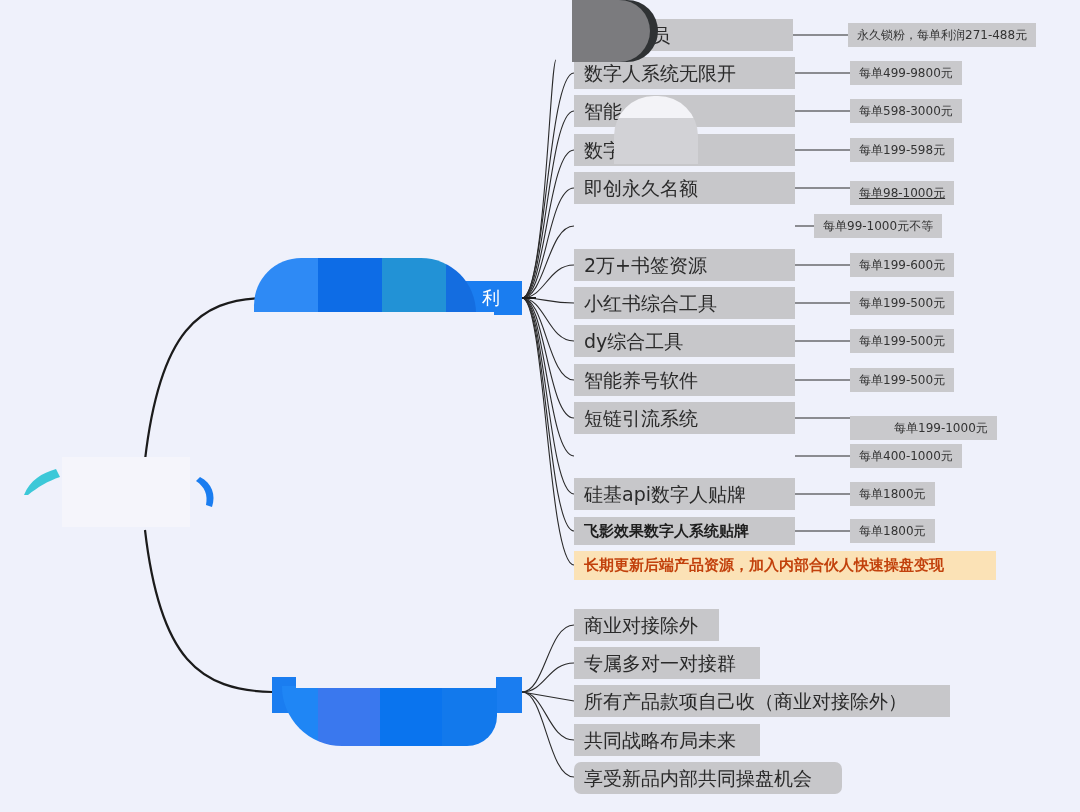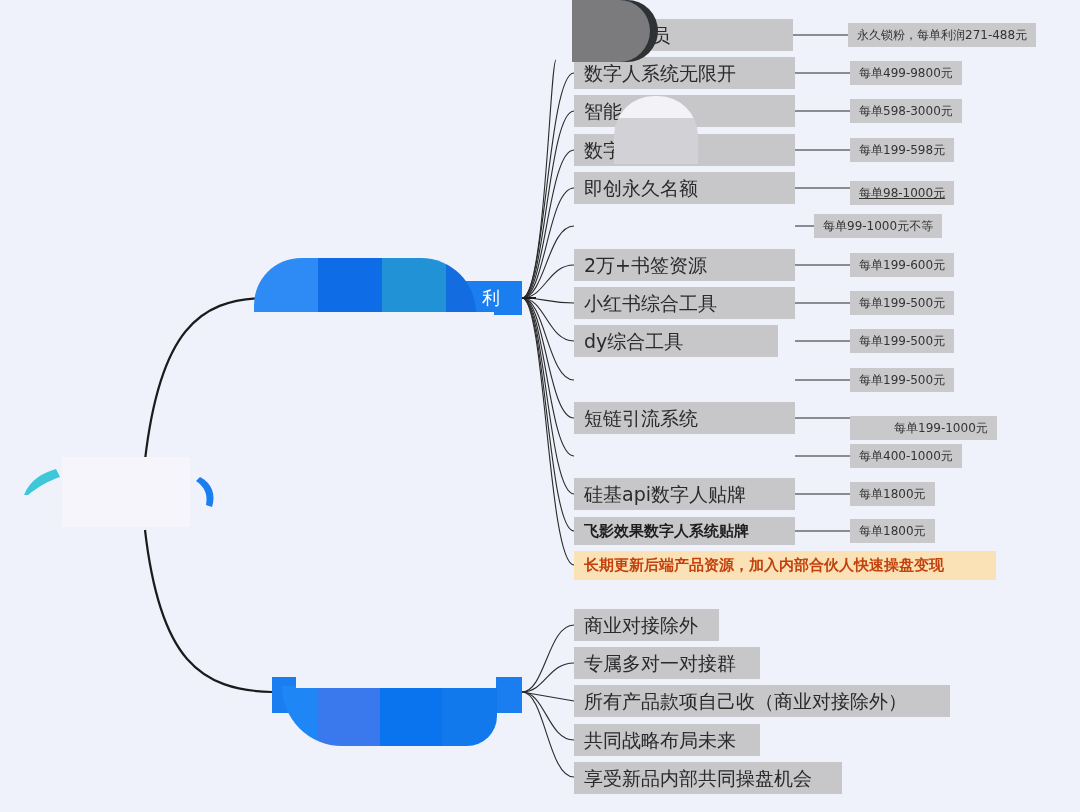--- a/index.html
+++ b/index.html
@@ -120,39 +120,40 @@
   <div class="price" style="left:850px; top:181px;text-decoration:underline;">每单98-1000元</div>
 
   <div class="price" style="left:814px; top:214px;">每单99-1000元不等</div>
 
   <div class="node" style="left:574px; top:249px; width:221px;">2万+书签资源</div>
   <div class="price" style="left:850px; top:253px;">每单199-600元</div>
 
   <div class="node" style="left:574px; top:287px; width:221px;">小红书综合工具</div>
   <div class="price" style="left:850px; top:291px;">每单199-500元</div>
 
-  <div class="node" style="left:574px; top:325px; width:204px;">dy综合工具</div>
+  <div class="node" style="left:574px; top:325px; width:221px;">dy综合工具</div>
   <div class="price" style="left:850px; top:329px;">每单199-500元</div>
 
+  <div class="node" style="left:574px; top:364px; width:221px;">智能养号软件</div>
   <div class="price" style="left:850px; top:368px;">每单199-500元</div>
 
   <div class="node" style="left:574px; top:402px; width:221px;">短链引流系统</div>
   <div class="price" style="left:850px; top:416px;padding-left:44px;">每单199-1000元</div>
 
   <div class="price" style="left:850px; top:444px;">每单400-1000元</div>
 
   <div class="node" style="left:574px; top:478px; width:221px;">硅基api数字人贴牌</div>
   <div class="price" style="left:850px; top:482px;">每单1800元</div>
 
   <div class="node bold" style="left:574px; top:517px; width:221px; height:28px; line-height:28px;">飞影效果数字人系统贴牌</div>
   <div class="price" style="left:850px; top:519px;">每单1800元</div>
 
   <div class="node highlight" style="left:574px; top:551px; width:422px; height:29px; line-height:29px;">长期更新后端产品资源，加入内部合伙人快速操盘变现</div>
 
   <div class="node" style="left:574px; top:609px; width:145px;">商业对接除外</div>
   <div class="node" style="left:574px; top:685px; width:376px;">所有产品款项自己收（商业对接除外）</div>
   <div class="node" style="left:574px; top:647px; width:186px;">专属多对一对接群</div>
   <div class="node" style="left:574px; top:724px; width:186px;">共同战略布局未来</div>
-  <div class="node" style="left:574px; top:762px; width:268px;">享受新品内部共同操盘机会</div>
+  <div class="node" style="left:574px; top:762px; width:268px;border-radius:7px;">享受新品内部共同操盘机会</div>
 
   <div class="mask" style="left:572px; top:0px; width:78px; height:62px; background:#7b7b7e; border-radius:0 40px 40px 0; box-shadow: 8px 0 0 #2f3234;"></div>
   <div class="mask" style="left:614px; top:96px; width:84px; height:68px; background:linear-gradient(180deg,#f3f3f7 0 32%, #d2d2d6 32%); border-radius:40px 40px 0 0;"></div>
 </div>
 
 </body></html>

